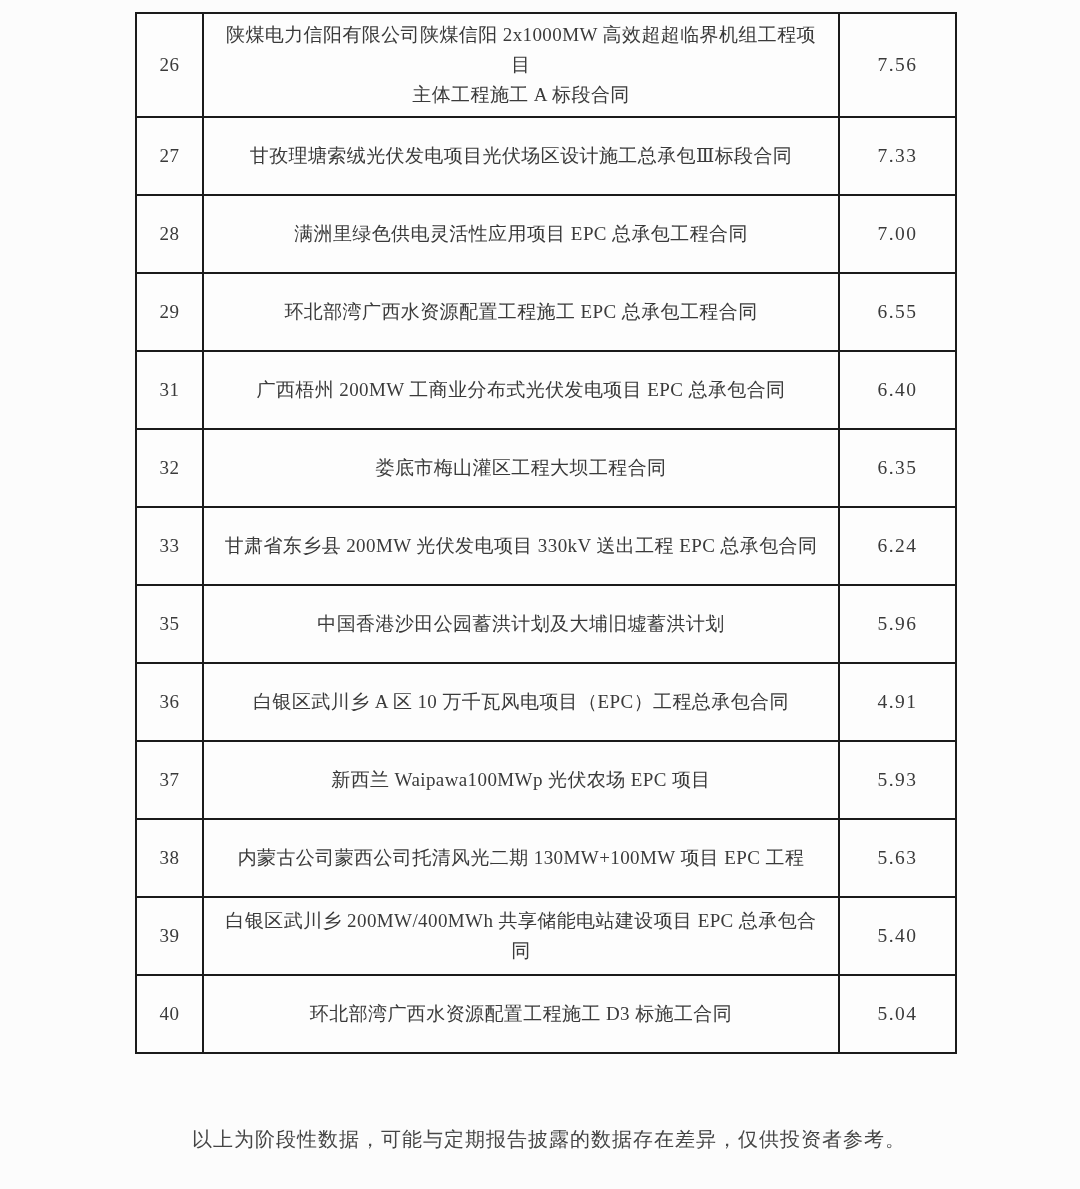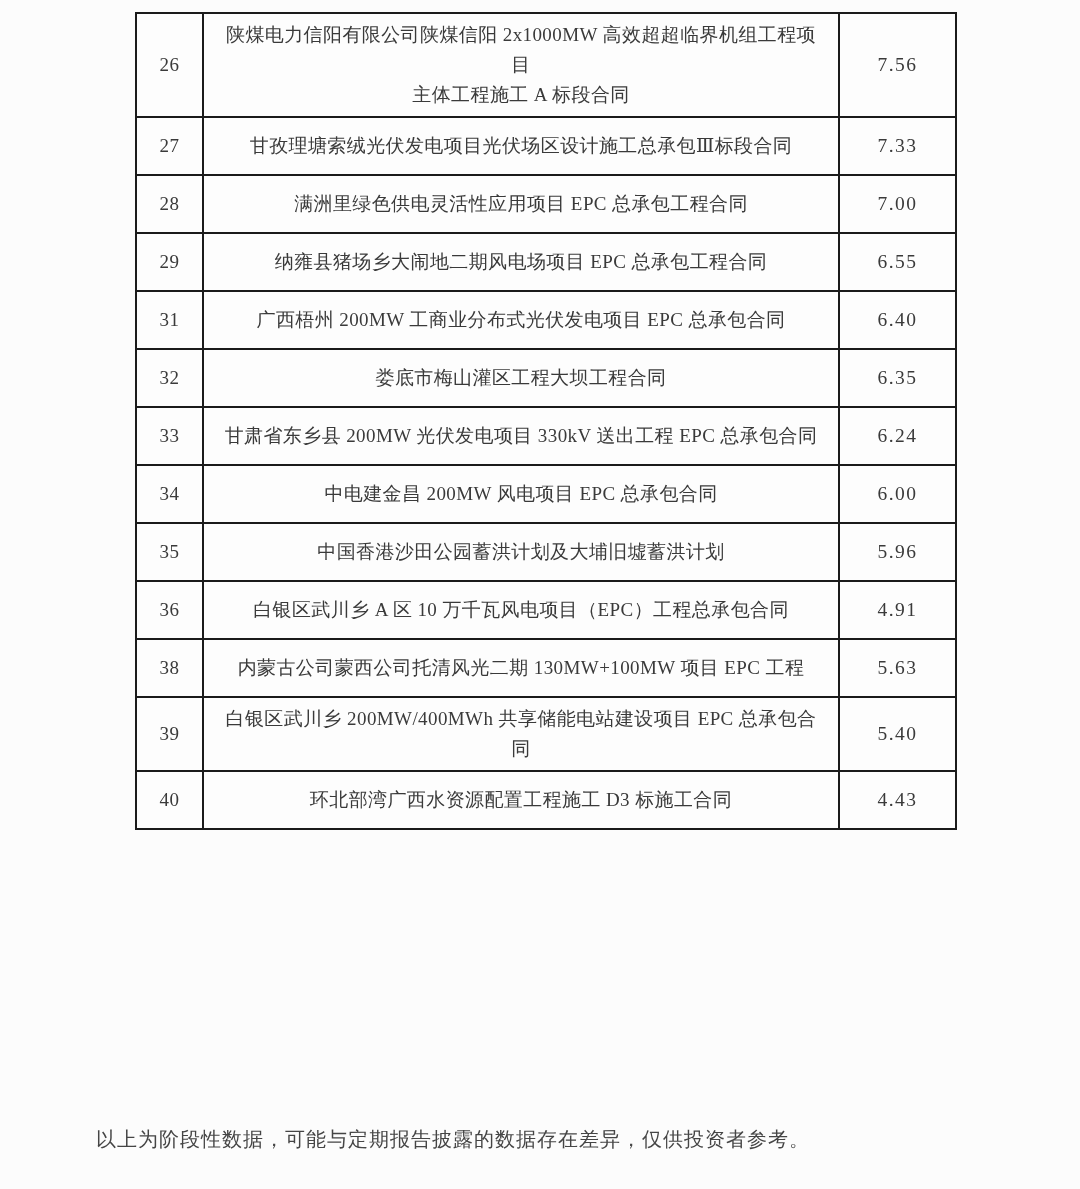--- a/index.html
+++ b/index.html
@@ -21,21 +21,21 @@
     top: 12px;
     width: 820px;
     border-collapse: collapse;
     table-layout: fixed;
     background: #fdfdfd;
   }
   .contracts-table col.col-no    { width: 67px; }
   .contracts-table col.col-name  { width: 636px; }
   .contracts-table col.col-value { width: 117px; }
   .contracts-table tr {
-    height: 58px;
+    height: 78px;
   }
   .contracts-table td {
     border: 2px solid #1b1b1b;
     text-align: center;
     vertical-align: middle;
     font-size: 19px;
     color: #3a3a3a;
   }
   td.no-cell {
     letter-spacing: 0.5px;
@@ -50,21 +50,21 @@
     font-size: 19.5px;
     letter-spacing: 1.5px;
     border-radius: 26px;
   }
   .footer-note {
     position: absolute;
     top: 1126px;
     left: 0;
     width: 906px;
     margin: 0;
-    text-align: center;
+    text-align: right;
     font-size: 20px;
     line-height: 26px;
     letter-spacing: 1px;
     color: #454545;
   }
 </style>
 </head>
 <body>
 
 <table class="contracts-table">
@@ -88,21 +88,21 @@
   </tr>
 
   <tr class="contract-row">
     <td class="no-cell">28</td>
     <td class="name-cell">满洲里绿色供电灵活性应用项目 EPC 总承包工程合同</td>
     <td class="value-cell">7.00</td>
   </tr>
 
   <tr class="contract-row">
     <td class="no-cell">29</td>
-    <td class="name-cell">纳雍县猪场乡大闹地二期风电场项目 EPC 总承包工程合同</td>
+    <td class="name-cell">环北部湾广西水资源配置工程施工 EPC 总承包工程合同</td>
     <td class="value-cell">6.55</td>
   </tr>
 
 
   <tr class="contract-row">
     <td class="no-cell">31</td>
     <td class="name-cell">广西梧州 200MW 工商业分布式光伏发电项目 EPC 总承包合同</td>
     <td class="value-cell">6.40</td>
   </tr>
 
@@ -111,52 +111,52 @@
     <td class="name-cell">娄底市梅山灌区工程大坝工程合同</td>
     <td class="value-cell">6.35</td>
   </tr>
 
   <tr class="contract-row">
     <td class="no-cell">33</td>
     <td class="name-cell">甘肃省东乡县 200MW 光伏发电项目 330kV 送出工程 EPC 总承包合同</td>
     <td class="value-cell">6.24</td>
   </tr>
 
-  <tr class="contract-row">
-    <td class="no-cell">34</td>
-    <td class="name-cell">中电建金昌 200MW 风电项目 EPC 总承包合同</td>
-    <td class="value-cell">6.00</td>
-  </tr>
 
   <tr class="contract-row">
     <td class="no-cell">35</td>
     <td class="name-cell">中国香港沙田公园蓄洪计划及大埔旧墟蓄洪计划</td>
     <td class="value-cell">5.96</td>
   </tr>
 
   <tr class="contract-row">
     <td class="no-cell">36</td>
     <td class="name-cell">白银区武川乡 A 区 10 万千瓦风电项目（EPC）工程总承包合同</td>
     <td class="value-cell">4.91</td>
   </tr>
 
+  <tr class="contract-row">
+    <td class="no-cell">37</td>
+    <td class="name-cell">新西兰 Waipawa100MWp 光伏农场 EPC 项目</td>
+    <td class="value-cell">5.93</td>
+  </tr>
 
   <tr class="contract-row">
     <td class="no-cell">38</td>
     <td class="name-cell">内蒙古公司蒙西公司托清风光二期 130MW+100MW 项目 EPC 工程</td>
     <td class="value-cell">5.63</td>
   </tr>
 
   <tr class="contract-row">
     <td class="no-cell">39</td>
     <td class="name-cell">白银区武川乡 200MW/400MWh 共享储能电站建设项目 EPC 总承包合同</td>
     <td class="value-cell">5.40</td>
   </tr>
 
   <tr class="contract-row">
     <td class="no-cell">40</td>
     <td class="name-cell">环北部湾广西水资源配置工程施工 D3 标施工合同</td>
-    <td class="value-cell">4.43</td>
+    <td class="value-cell">5.04</td>
   </tr>
 </tbody>
 </table>
 
 <p class="footer-note">以上为阶段性数据，可能与定期报告披露的数据存在差异，仅供投资者参考。</p>
 
 </body></html>

